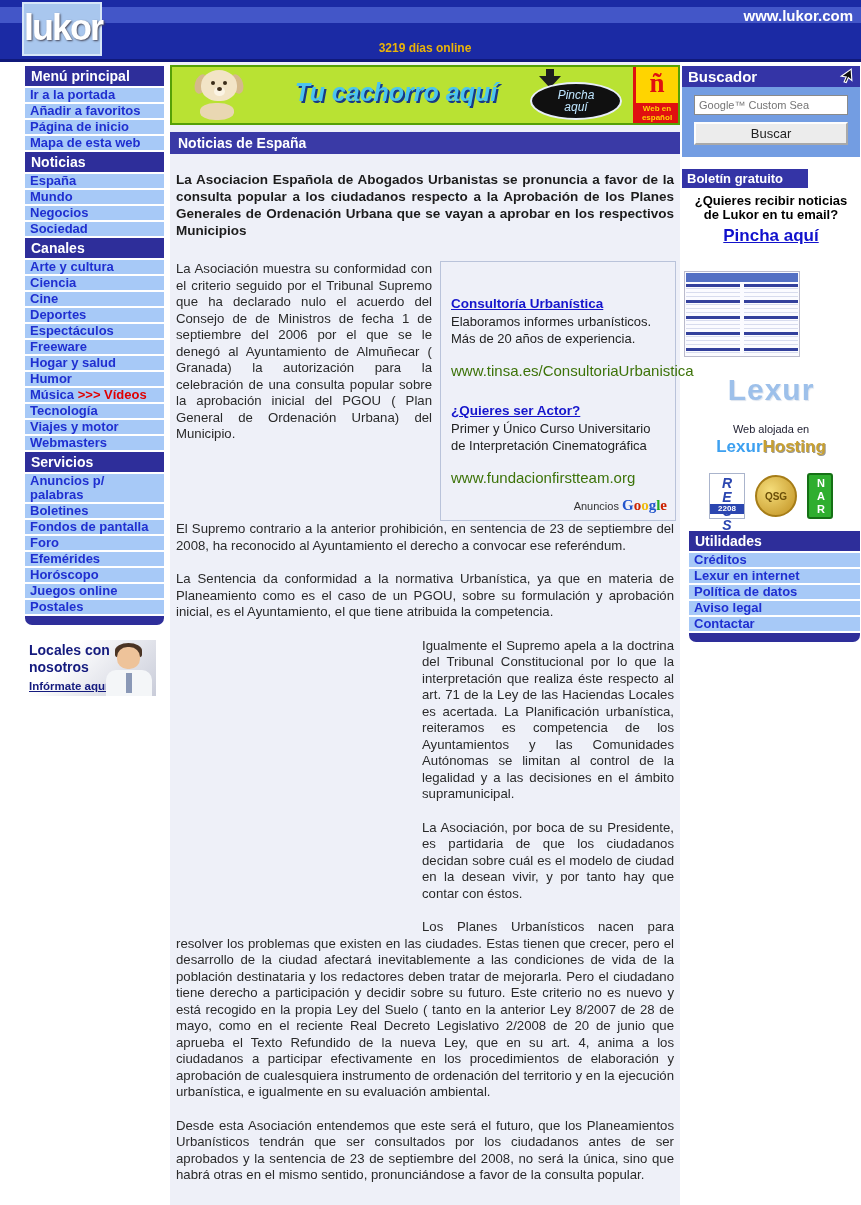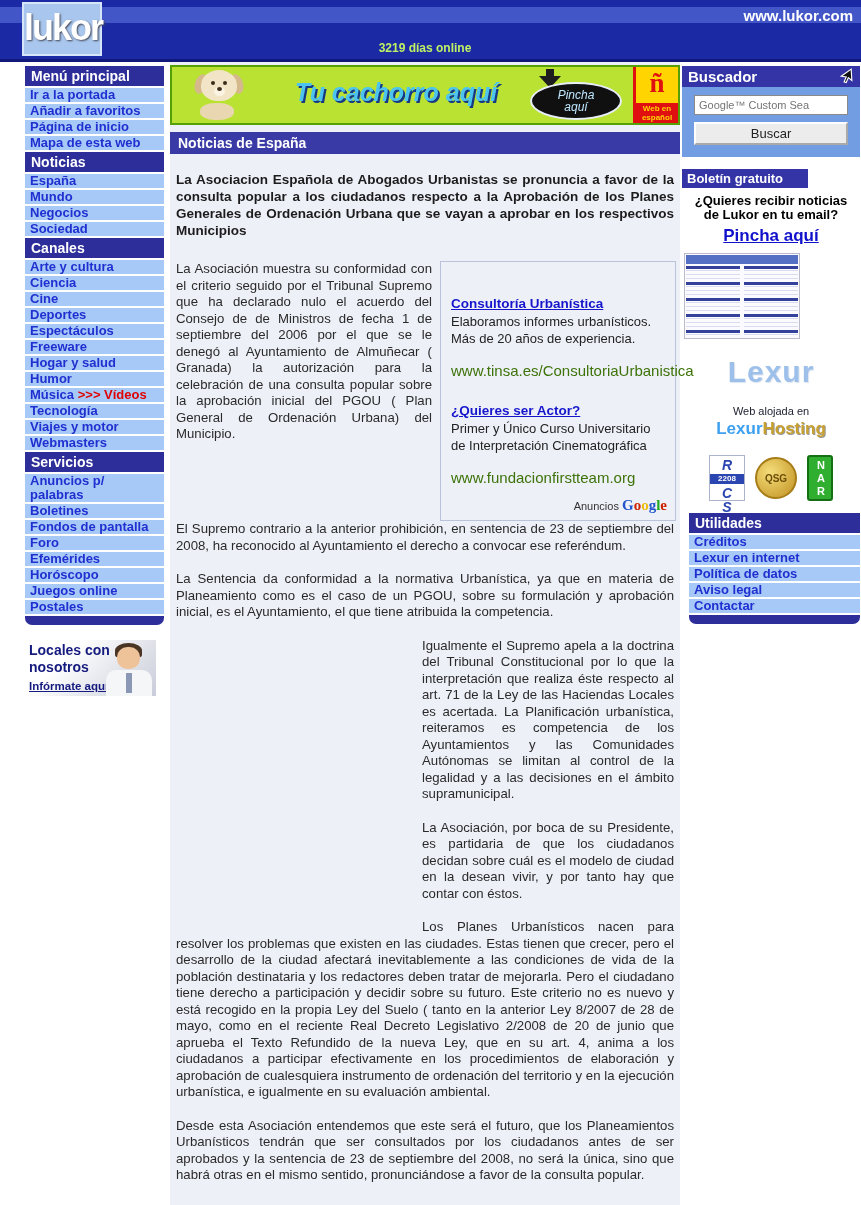--- a/index.html
+++ b/index.html
@@ -3,21 +3,21 @@
 <meta charset="utf-8">
 <style>
   html,body{margin:0;padding:0;background:#fff;}
   .page{position:relative;width:861px;height:1205px;background:#fff;overflow:hidden;
         font-family:"Liberation Sans",sans-serif;}
 
   
   .hdr{position:absolute;top:0;left:0;width:861px;height:62px;background:#1b2aa4;}
   .hdr-band{position:absolute;top:7px;left:0;right:0;height:16px;background:#4356c8;}
   .hdr-url{position:absolute;top:7px;right:8px;color:#fff;font-weight:bold;font-size:15px;}
-  .hdr-days{position:absolute;top:41px;left:170px;width:510px;text-align:center;color:#bef264;
+  .hdr-days{position:absolute;top:41px;left:170px;width:510px;text-align:center;color:#eab308;
             font-weight:bold;font-size:12px;}
   .hdr-logo{position:absolute;top:2px;left:22px;width:76px;height:50px;background:#a9c7ee;
             border:2px solid #d6e6f8;color:#fff;font-weight:bold;font-size:36px;text-align:right;
             line-height:48px;letter-spacing:-2px;text-shadow:1px 1px 2px #445;}
   .hdr-bot{position:absolute;bottom:0;left:0;right:0;height:3px;background:#10197a;}
 
   
   .nav-h{background:#2e2e9a;color:#fff;font-weight:bold;font-size:14px;padding:2px 6px;margin-bottom:2px;}
   .nav-i{display:block;background:#a7c9f7;color:#1f2fd0;font-weight:bold;font-size:13px;
          padding:0 5px;margin-bottom:2px;line-height:14px;text-decoration:none;cursor:pointer;}
@@ -95,41 +95,41 @@
   .search-h{background:#3434a6;color:#fff;font-weight:bold;font-size:15px;padding:2px 6px;position:relative;}
   .cursor-ic{position:absolute;right:6px;top:1px;}
   .search-panel{background:#739de2;padding:8px 12px 12px;}
   .search-input{width:100%;box-sizing:border-box;height:20px;border:1px solid #8a8a8a;font-size:11px;
                 padding:2px 4px;background:#fff;color:#333;font-family:"Liberation Sans",sans-serif;}
   .search-btn{margin-top:7px;width:100%;height:23px;font-size:13px;background:#ececec;
               border:2px outset #fdfdfd;color:#222;cursor:pointer;font-family:"Liberation Sans",sans-serif;}
   .bol-h{margin-top:12px;background:#3434a6;color:#fff;font-weight:bold;font-size:13px;
          padding:2px 5px;width:126px;box-sizing:border-box;}
   .bol-q{margin:6px 10px 0;text-align:center;font-weight:bold;font-size:13px;line-height:14px;color:#000;}
-  .bol-cta{display:block;margin:4px 0 7px;text-align:center;font-weight:bold;font-size:17px;
+  .bol-cta{display:block;margin:4px 0 25px;text-align:center;font-weight:bold;font-size:17px;
            color:#1111cc;text-decoration:underline;cursor:pointer;}
   .thumb{width:114px;height:84px;border:1px solid #bbc;background:#fbfbff;position:relative;
          overflow:hidden;margin-left:2px;cursor:pointer;}
   .thumb .t-top{height:9px;background:#5470c4;margin:1px;}
   .thumb .t-body{position:absolute;top:12px;left:1px;right:1px;bottom:1px;
      background:repeating-linear-gradient(180deg,#33409c 0,#33409c 3px,transparent 3px,transparent 16px),
                 repeating-linear-gradient(180deg,#d8dcee 0,#d8dcee 1px,transparent 1px,transparent 4px);}
   .thumb .t-gutter{position:absolute;top:12px;bottom:1px;left:55px;width:4px;background:#fbfbff;}
   .lexur{margin-top:16px;text-align:center;font-size:30px;font-weight:bold;color:#9dc0ea;
          letter-spacing:1px;text-shadow:1px 1px 1px #dde4ee;}
   .hosted{margin-top:16px;text-align:center;font-size:11px;color:#223;}
   .lexhost{margin-top:2px;text-align:center;font-size:17px;font-weight:bold;}
   .lexhost .p1{color:#3da0f0;}
   .lexhost .p2{color:#c8a030;text-shadow:1px 1px 0 #999;}
   .badges{margin-top:16px;display:flex;align-items:center;justify-content:center;gap:10px;}
   .b-recs{width:36px;height:46px;background:#fff;border:1px solid #aab4cc;position:relative;
           color:#2b46b0;font-weight:bold;font-size:14px;line-height:14px;text-align:center;
           font-style:italic;box-sizing:border-box;padding-top:2px;}
   .b-recs .stack{display:block;width:2ch;margin:0 auto;word-break:break-all;}
-  .b-recs .num{position:absolute;bottom:16px;left:0;right:0;background:#2b46b0;color:#fff;
+  .b-recs .num{position:absolute;bottom:4px;left:0;right:0;background:#2b46b0;color:#fff;
                font-size:8px;line-height:10px;font-style:normal;}
   .b-qsg{width:42px;height:42px;border-radius:50%;background:radial-gradient(circle at 35% 35%,#f5dd7a,#c09020);
          border:2px solid #a67d18;color:#6b4e08;font-weight:bold;font-size:10px;display:flex;
          align-items:center;justify-content:center;box-sizing:border-box;}
   .b-nar{width:26px;height:46px;background:#2fae2f;border:2px solid #157015;border-radius:3px;
          color:#fff;font-weight:bold;font-size:11px;line-height:13px;text-align:center;
          box-sizing:border-box;padding-top:2px;}
   .b-nar .stack{display:block;width:1ch;margin:0 auto;word-break:break-all;}
   .util{margin-top:12px;padding-left:7px;}
 </style>

